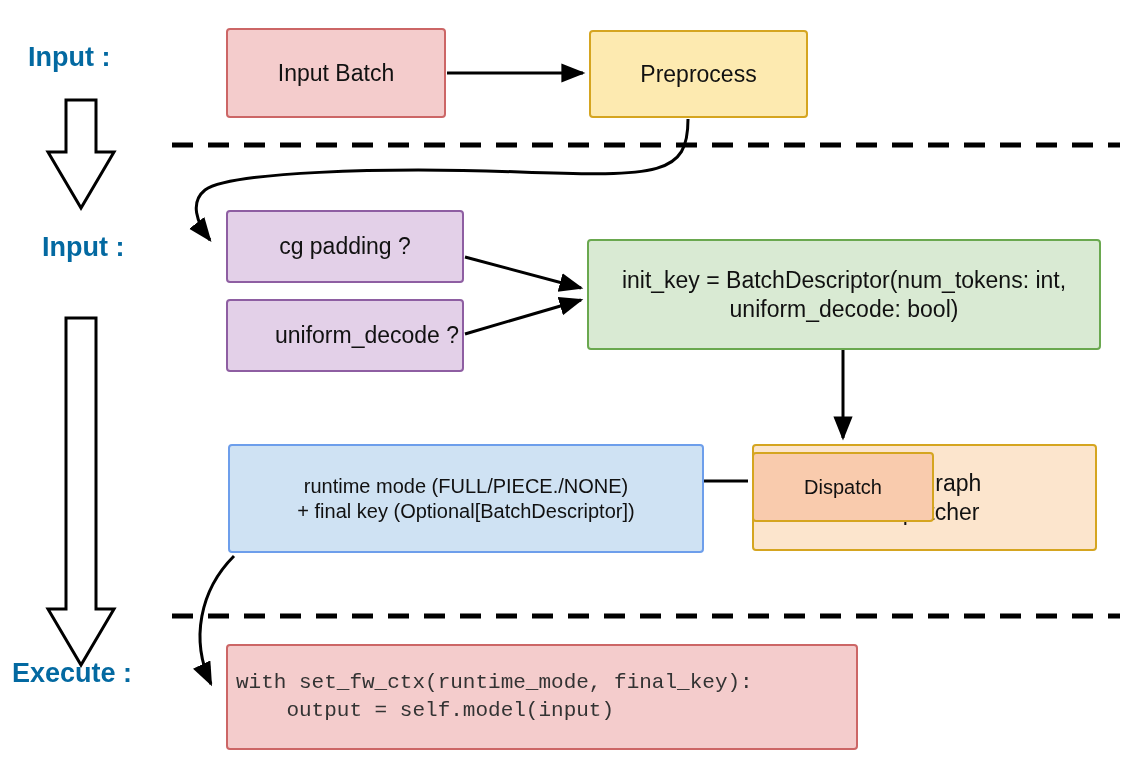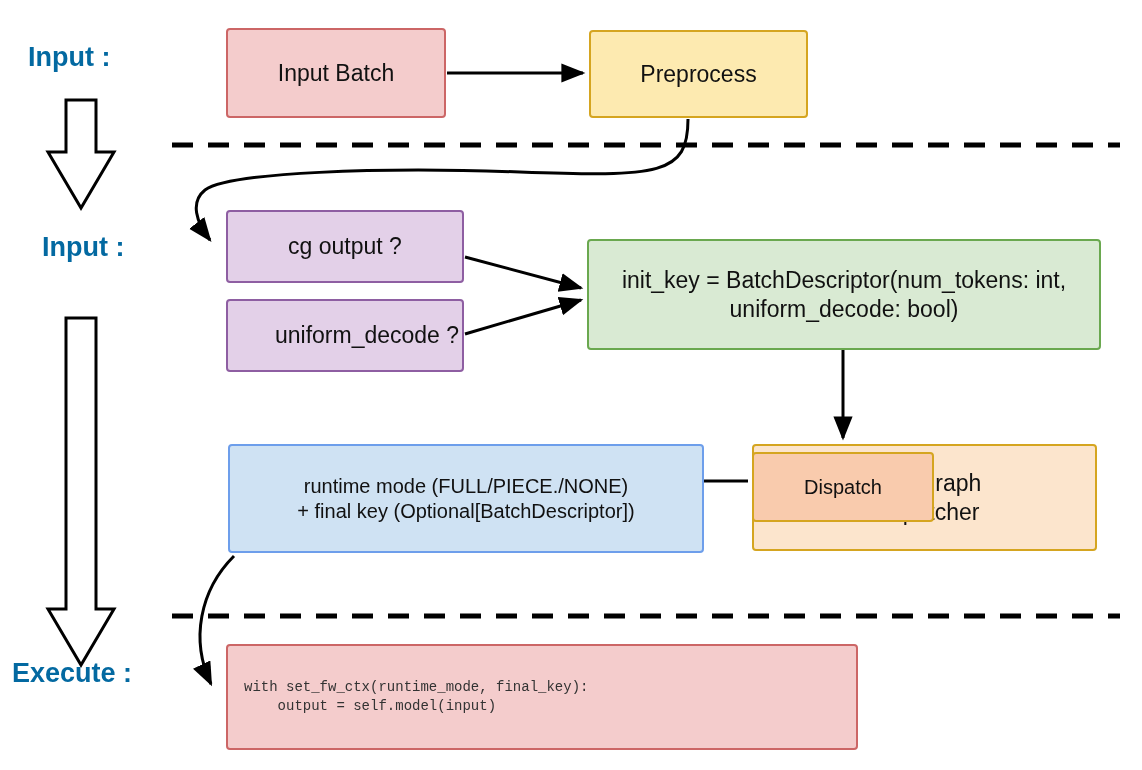--- a/index.html
+++ b/index.html
@@ -43,25 +43,25 @@
   .stage-label {
     position: absolute;
     font-family: "Liberation Sans", sans-serif;
     font-weight: bold;
     font-size: 27px;
     color: #0369a1;
     white-space: nowrap;
   }
   .code-node {
     font-family: "Liberation Mono", monospace;
-    font-size: 14px;
+    font-size: 21px;
     white-space: pre;
     text-align: left;
     justify-content: flex-start;
-    padding-left: 16px;
+    padding-left: 8px;
     line-height: 1.35;
     color: #333333;
   }
   .n-input-batch  { font-size: 23px; }
   .n-preprocess   { font-size: 23px; }
   .n-cgpad        { font-size: 23px; }
   .n-unidec       { font-size: 23px; padding-left: 44px; }
   .n-initkey      { font-size: 23px; }
   .n-runtime      { font-size: 20px; }
   .n-dispatch     { font-size: 20px; }
@@ -105,21 +105,21 @@
     </div>
 
   <div id="nodes">
       <div class="node n-input-batch" style="left: 226px; top: 28px; width: 220px; height: 90px; background: rgb(244, 204, 204); border-color: rgb(204, 102, 102);">
         <span>Input Batch</span>
       </div>
       <div class="node n-preprocess" style="left: 589px; top: 30px; width: 219px; height: 88px; background: rgb(253, 234, 176); border-color: rgb(213, 165, 32);">
         <span>Preprocess</span>
       </div>
       <div class="node n-cgpad" style="left: 226px; top: 210px; width: 238px; height: 73px; background: rgb(227, 208, 232); border-color: rgb(142, 94, 162);">
-        <span>cg output ?</span>
+        <span>cg padding ?</span>
       </div>
       <div class="node n-unidec" style="left: 226px; top: 299px; width: 238px; height: 73px; background: rgb(227, 208, 232); border-color: rgb(142, 94, 162);">
         <span>uniform_decode ?</span>
       </div>
       <div class="node n-initkey" style="left: 587px; top: 229px; width: 514px; height: 111px; background: rgb(217, 234, 211); border-color: rgb(106, 168, 79); margin-top: 10px;">
         <span>init_key = BatchDescriptor(num_tokens: int,<br>uniform_decode: bool)</span>
       </div>
       <div class="node n-runtime" style="left: 228px; top: 444px; width: 476px; height: 109px; background: rgb(207, 226, 243); border-color: rgb(109, 158, 235);">
         <span>runtime mode (FULL/PIECE./NONE)<br>+ final key (Optional[BatchDescriptor])</span>
       </div>

